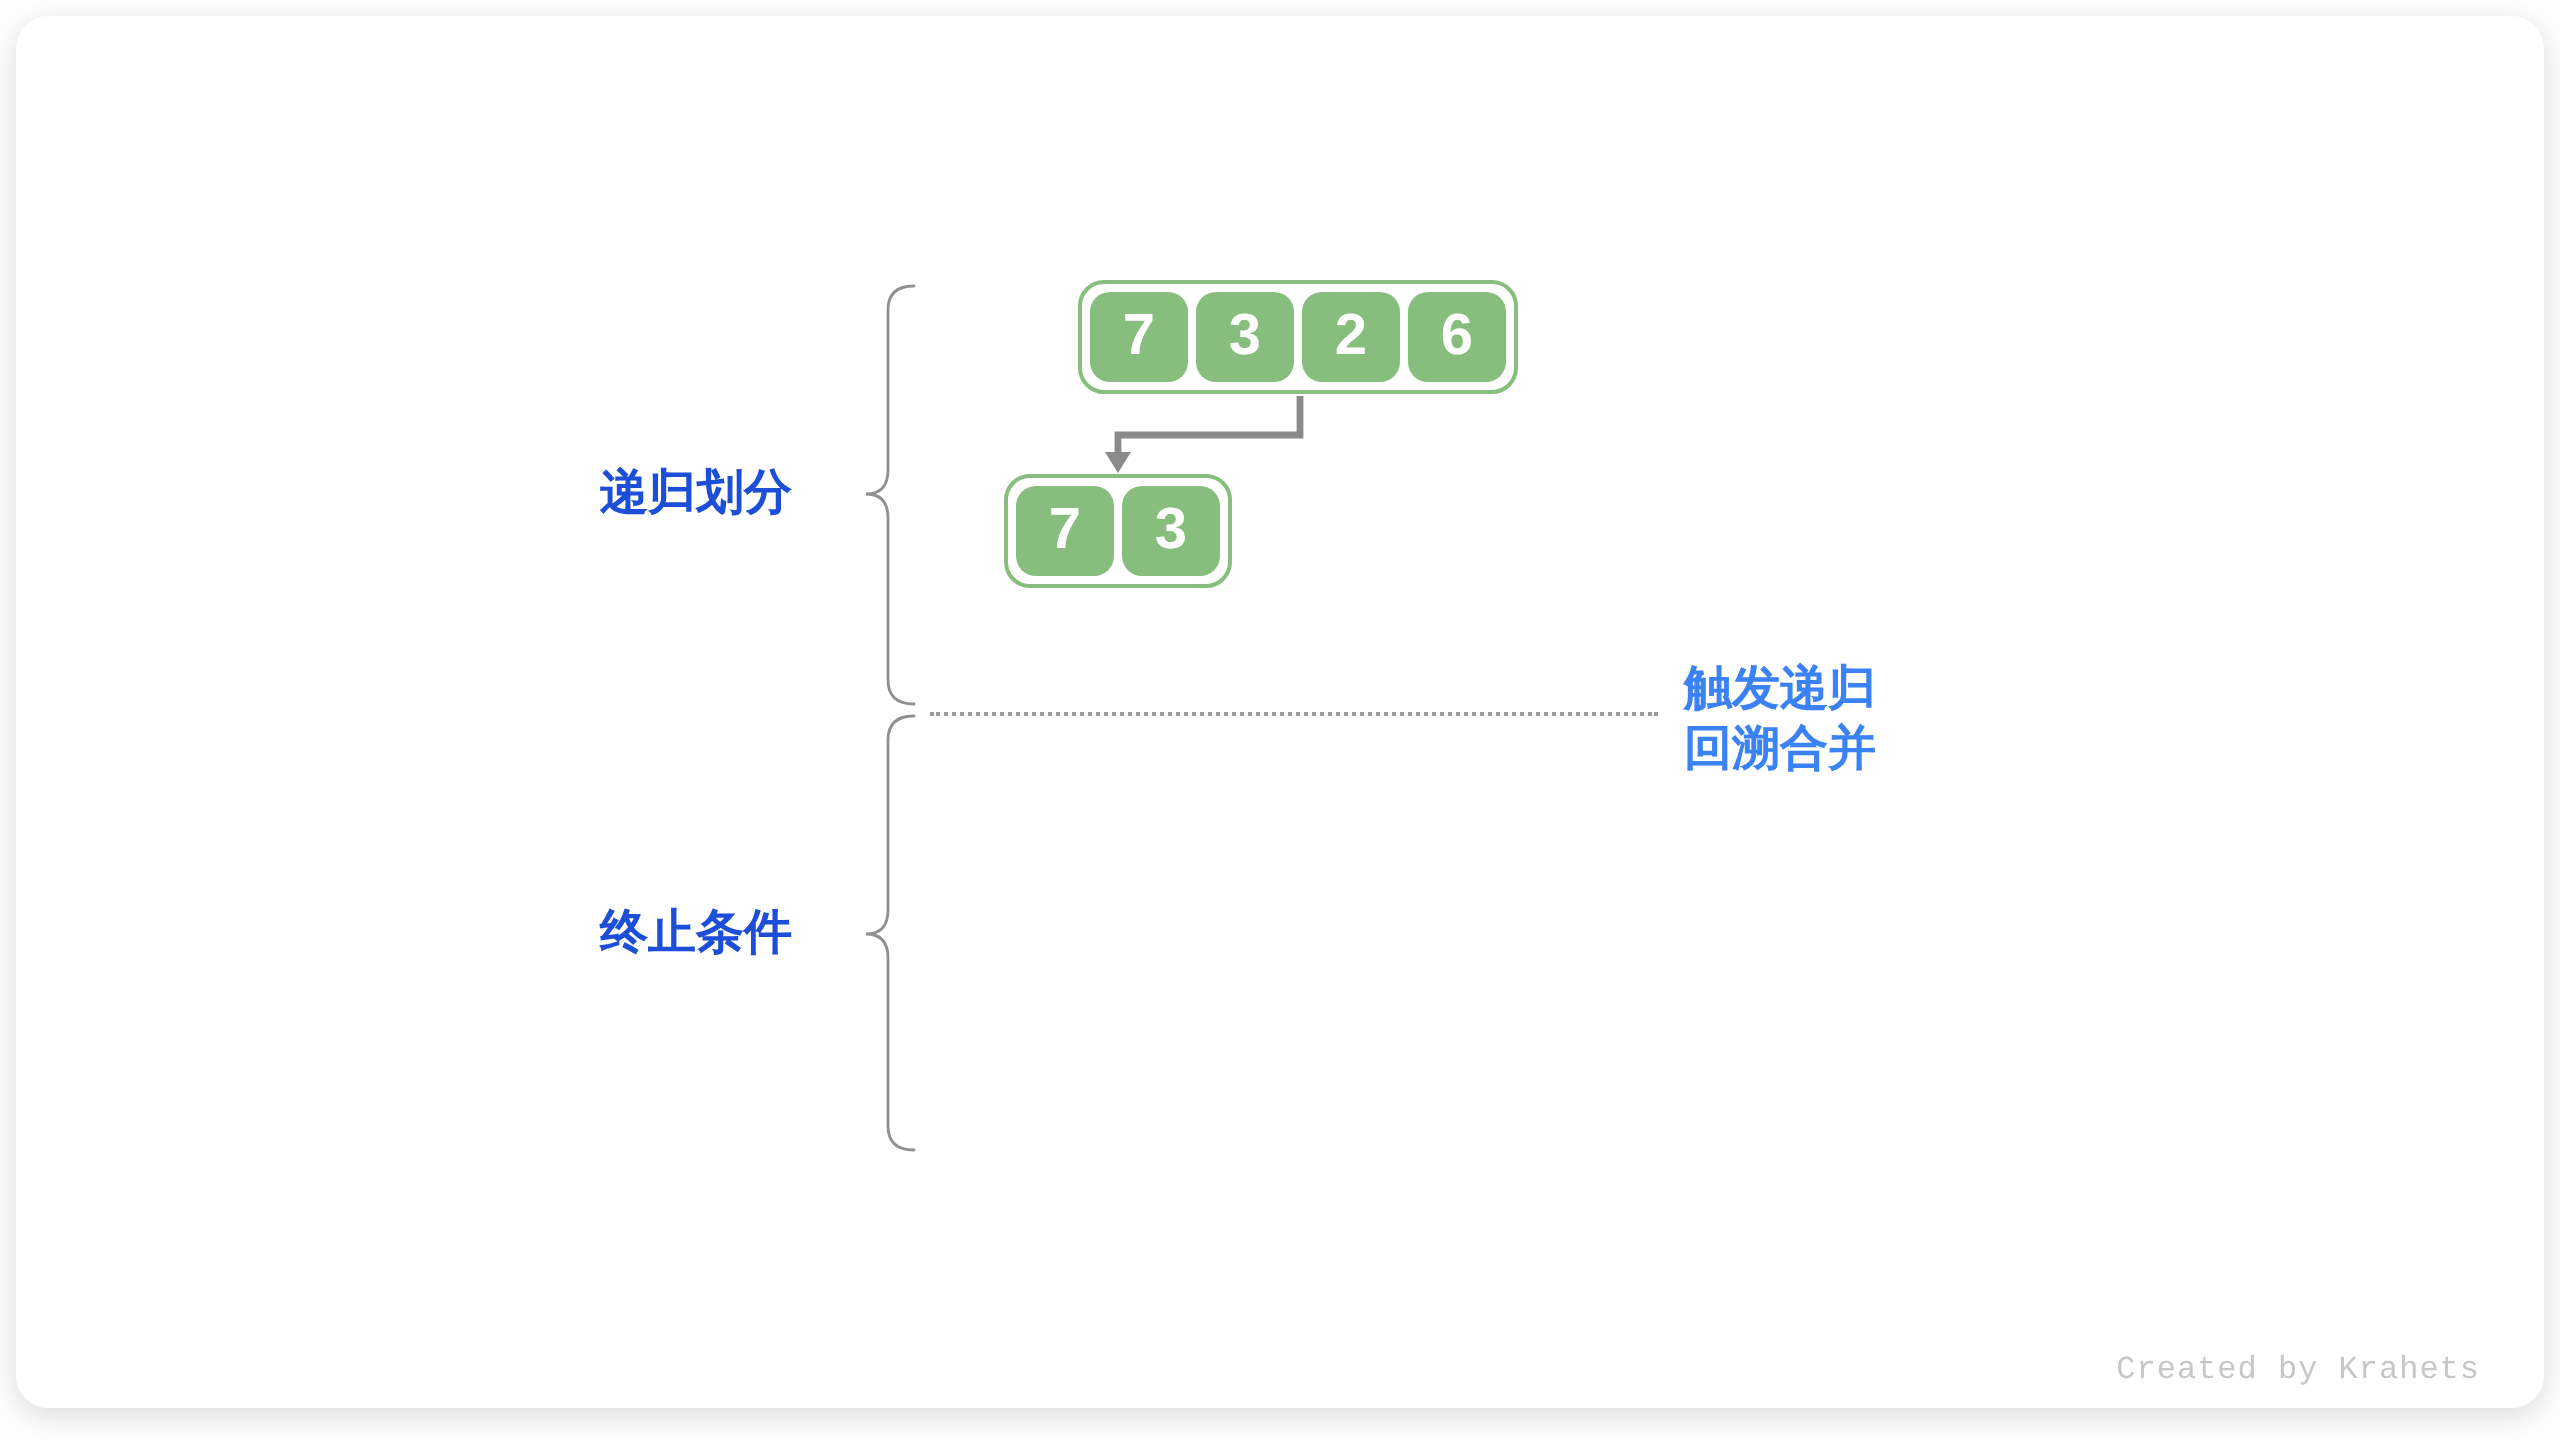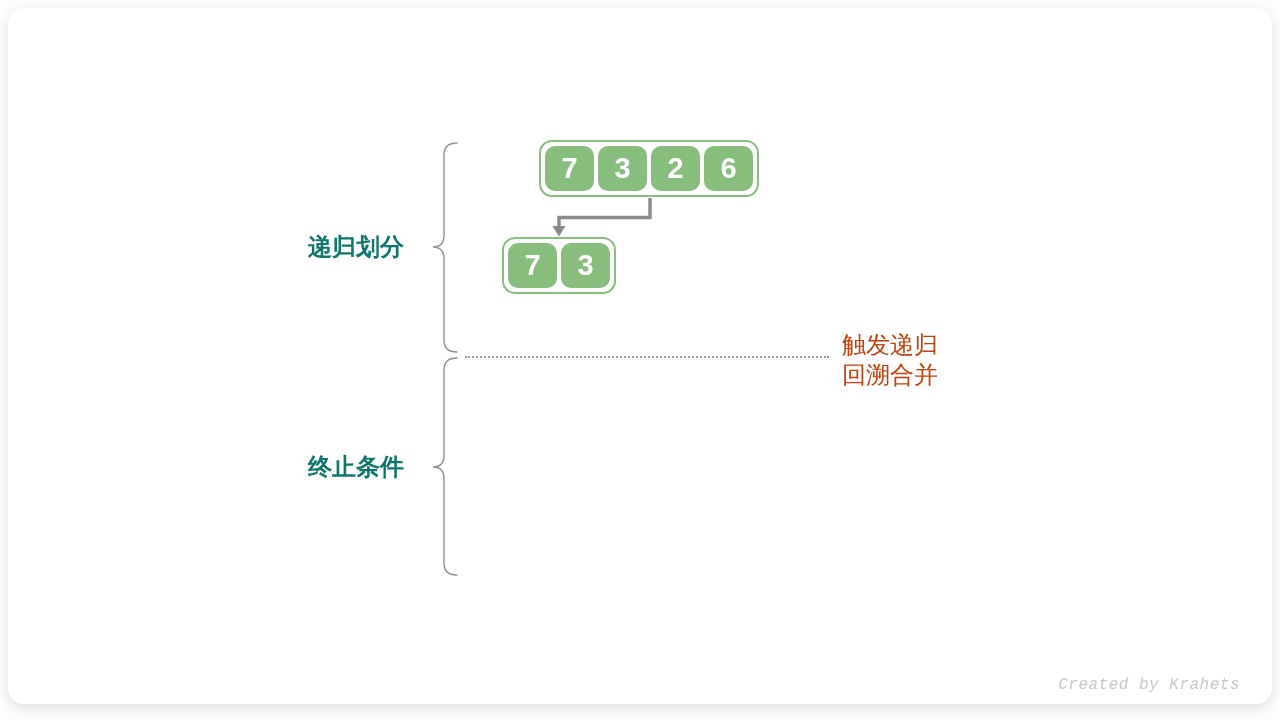--- a/index.html
+++ b/index.html
@@ -43,55 +43,54 @@
   svg.overlay {
     position: absolute; left: 0; top: 0;
     width: 1280px; height: 720px;
     pointer-events: none;
   }
 
   
   .side-label {
     position: absolute;
     left: 300px; width: 112px;
-    text-align: center;
+    text-align: left;
     font-size: 24px; font-weight: bold;
-    color: #0f766e;
+    color: #1d4ed8;
     line-height: 28px;
   }
   .side-label.divide { top: 233px; }
   .side-label.merge  { top: 453px; }
 
   
   .dotted-line {
     position: absolute;
     left: 465px; top: 356px;
     width: 364px; height: 0;
     border-top: 2px dotted #9A9A9A;
   }
 
   
   .term-label {
     position: absolute;
     left: 842px; top: 330px;
-    font-size: 24px; font-weight: normal;
-    color: #c2410c;
+    font-size: 24px; font-weight: bold;
+    color: #3b82f6;
     line-height: 30px;
     white-space: nowrap;
   }
 
   
   .watermark {
     position: absolute;
     right: 40px; top: 676px;
     font-family: "Liberation Mono", "DejaVu Sans Mono", monospace;
     font-size: 16px;
     color: #C7C7C7;
     letter-spacing: 0.5px;
-    font-style: italic;
   }
 </style>
 </head>
 <body>
 
 <div class="stage">
   <div class="card"></div>
 
   <svg class="overlay" viewBox="0 0 1280 720">
 

